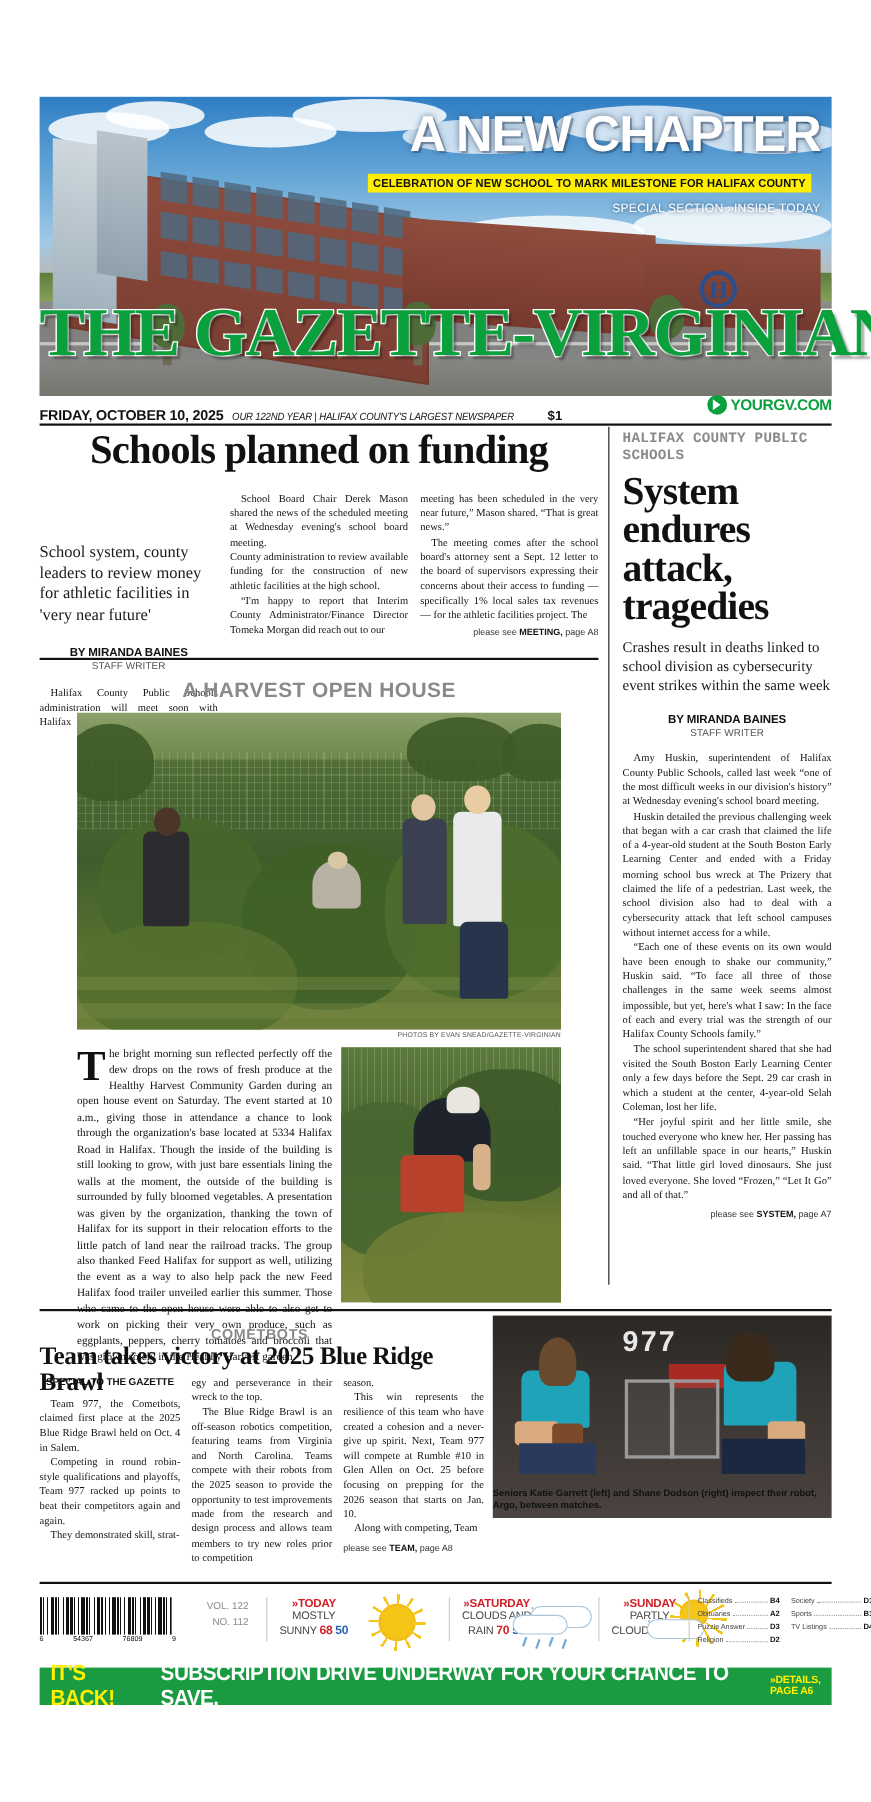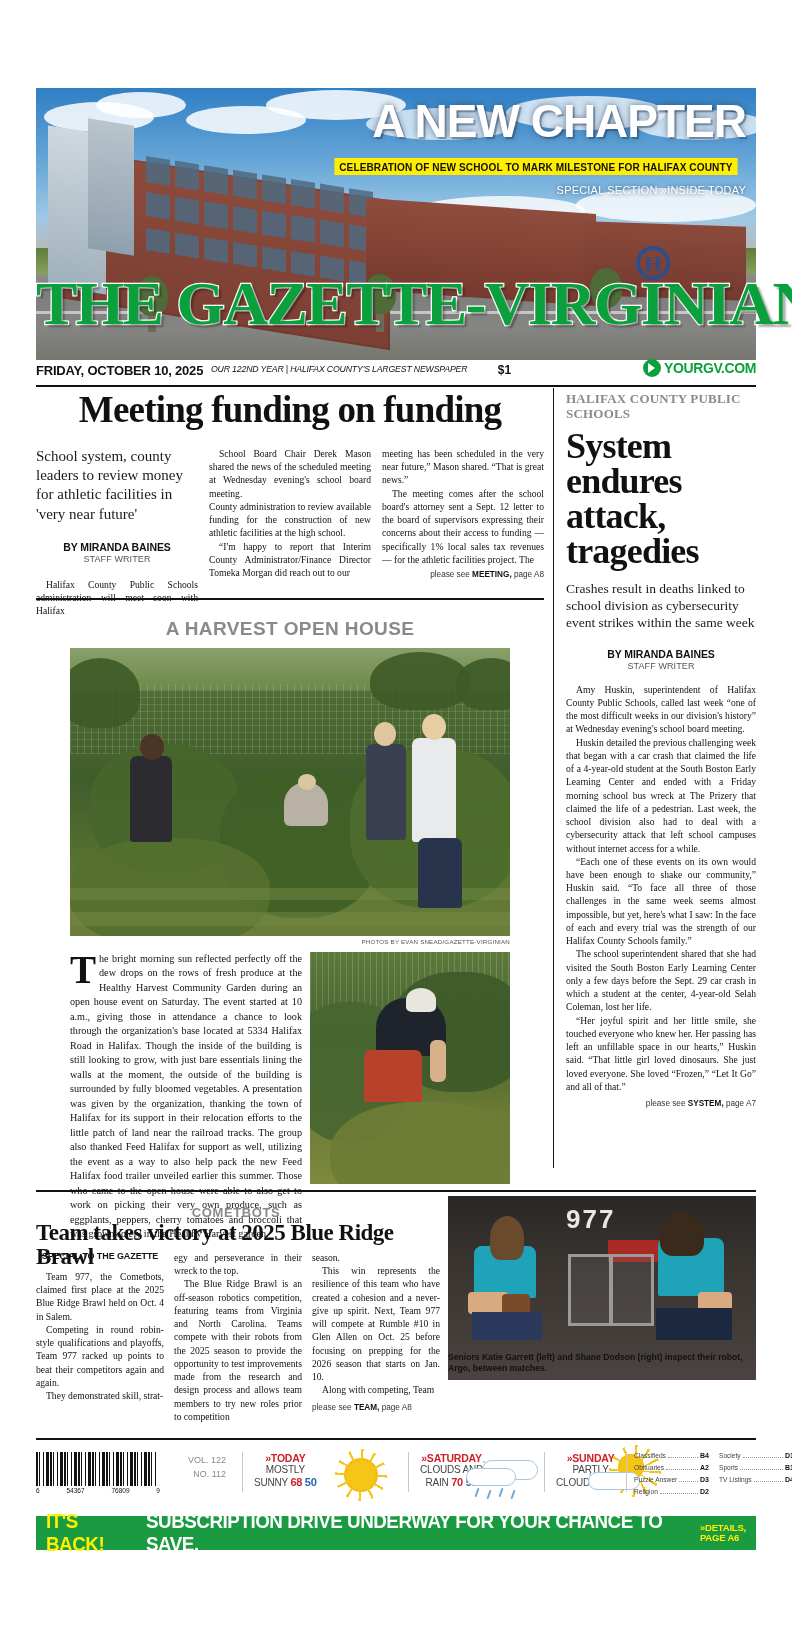--- a/index.html
+++ b/index.html
@@ -101,21 +101,21 @@
     -webkit-text-stroke: 2.5px #ffffff;
     paint-order: stroke fill;
     text-shadow: 3px 3px 2px rgba(0,0,0,.32);
     white-space: nowrap;
   }
 
   
   .dateline {
     position: absolute; left: 36px; top: 363px; width: 720px; height: 24px;
     border-bottom: 2.5px solid #111;
-    display: flex; align-items: flex-start;
+    display: flex; align-items: flex-end;
   }
   .dl-date {
     font-family: "Liberation Sans", sans-serif; font-weight: bold; font-size: 13px;
     color: #111; letter-spacing: -.2px;
   }
   .dl-mid {
     font-family: "Liberation Sans", sans-serif; font-size: 9.5px;
     font-style: italic; color: #111; margin-left: 8px; letter-spacing: -.2px;
     transform: scaleX(.92); transform-origin: left;
   }
@@ -151,20 +151,21 @@
     text-align: center;
   }
   .lead-body {
     position: absolute; left: 36px; top: 447px; width: 508px;
     display: flex; gap: 11px;
   }
   .lead-col { width: 162px; }
   .lead-deck {
     font-family: "Liberation Serif", serif; font-size: 15px; line-height: 1.28;
     color: #1a1a1a;
+    margin-top: 46px;
   }
   .byline {
     font-family: "Liberation Sans", sans-serif; font-weight: bold; font-size: 10.5px;
     text-align: center; margin-top: 17px; color: #111; letter-spacing: -.1px;
   }
   .byline-sub {
     font-family: "Liberation Sans", sans-serif; font-size: 9px;
     text-align: center; color: #555; margin-top: 1px; letter-spacing: .1px;
   }
   .bodytext {
@@ -193,21 +194,21 @@
     background: #111;
   }
   .hrule-bottom {
     position: absolute; left: 36px; top: 1438px; width: 720px; height: 2px;
     background: #111;
   }
 
   
   .rail { position: absolute; left: 566px; top: 392px; width: 190px; }
   .rail-kicker {
-    font-family: Liberation Serif, serif; font-weight: bold;
+    font-family: Liberation Mono, monospace; font-weight: bold;
     font-size: 13px; color: #8a8a8a; line-height: 1.12; letter-spacing: .2px;
   }
   .rail-hed {
     font-family: "Liberation Serif", serif; font-weight: bold;
     font-size: 36px; line-height: .97; color: #111; margin-top: 8px;
     letter-spacing: -.8px;
   }
   .rail-deck {
     font-family: "Liberation Serif", serif; font-size: 13.5px; line-height: 1.26;
     color: #1a1a1a; margin-top: 11px;
@@ -475,21 +476,21 @@
     <span class="dl-date">FRIDAY, OCTOBER 10, 2025</span>
     <span class="dl-mid">OUR 122ND YEAR | HALIFAX COUNTY'S LARGEST NEWSPAPER</span>
     <span class="dl-price">$1</span>
     <span class="yourgv">
       <span class="gv-circle"></span>
       <span class="gv-text">YOURGV.COM</span>
     </span>
   </div>
 
   <div class="lead">
-    <div class="lead-hed">Meeting funding on funding</div>
+    <div class="lead-hed">Schools planned on funding</div>
   </div>
 
   <div class="lead-body">
     <div class="lead-col">
       <div class="lead-deck">School system, county leaders to review money for athletic facilities in 'very near future'</div>
       <div class="byline">BY MIRANDA BAINES</div>
       <div class="byline-sub">STAFF WRITER</div>
       <div class="bodytext" style="margin-top:14px;">
         <p class="first">Halifax County Public Schools administration will meet soon with Halifax</p>
       </div>

